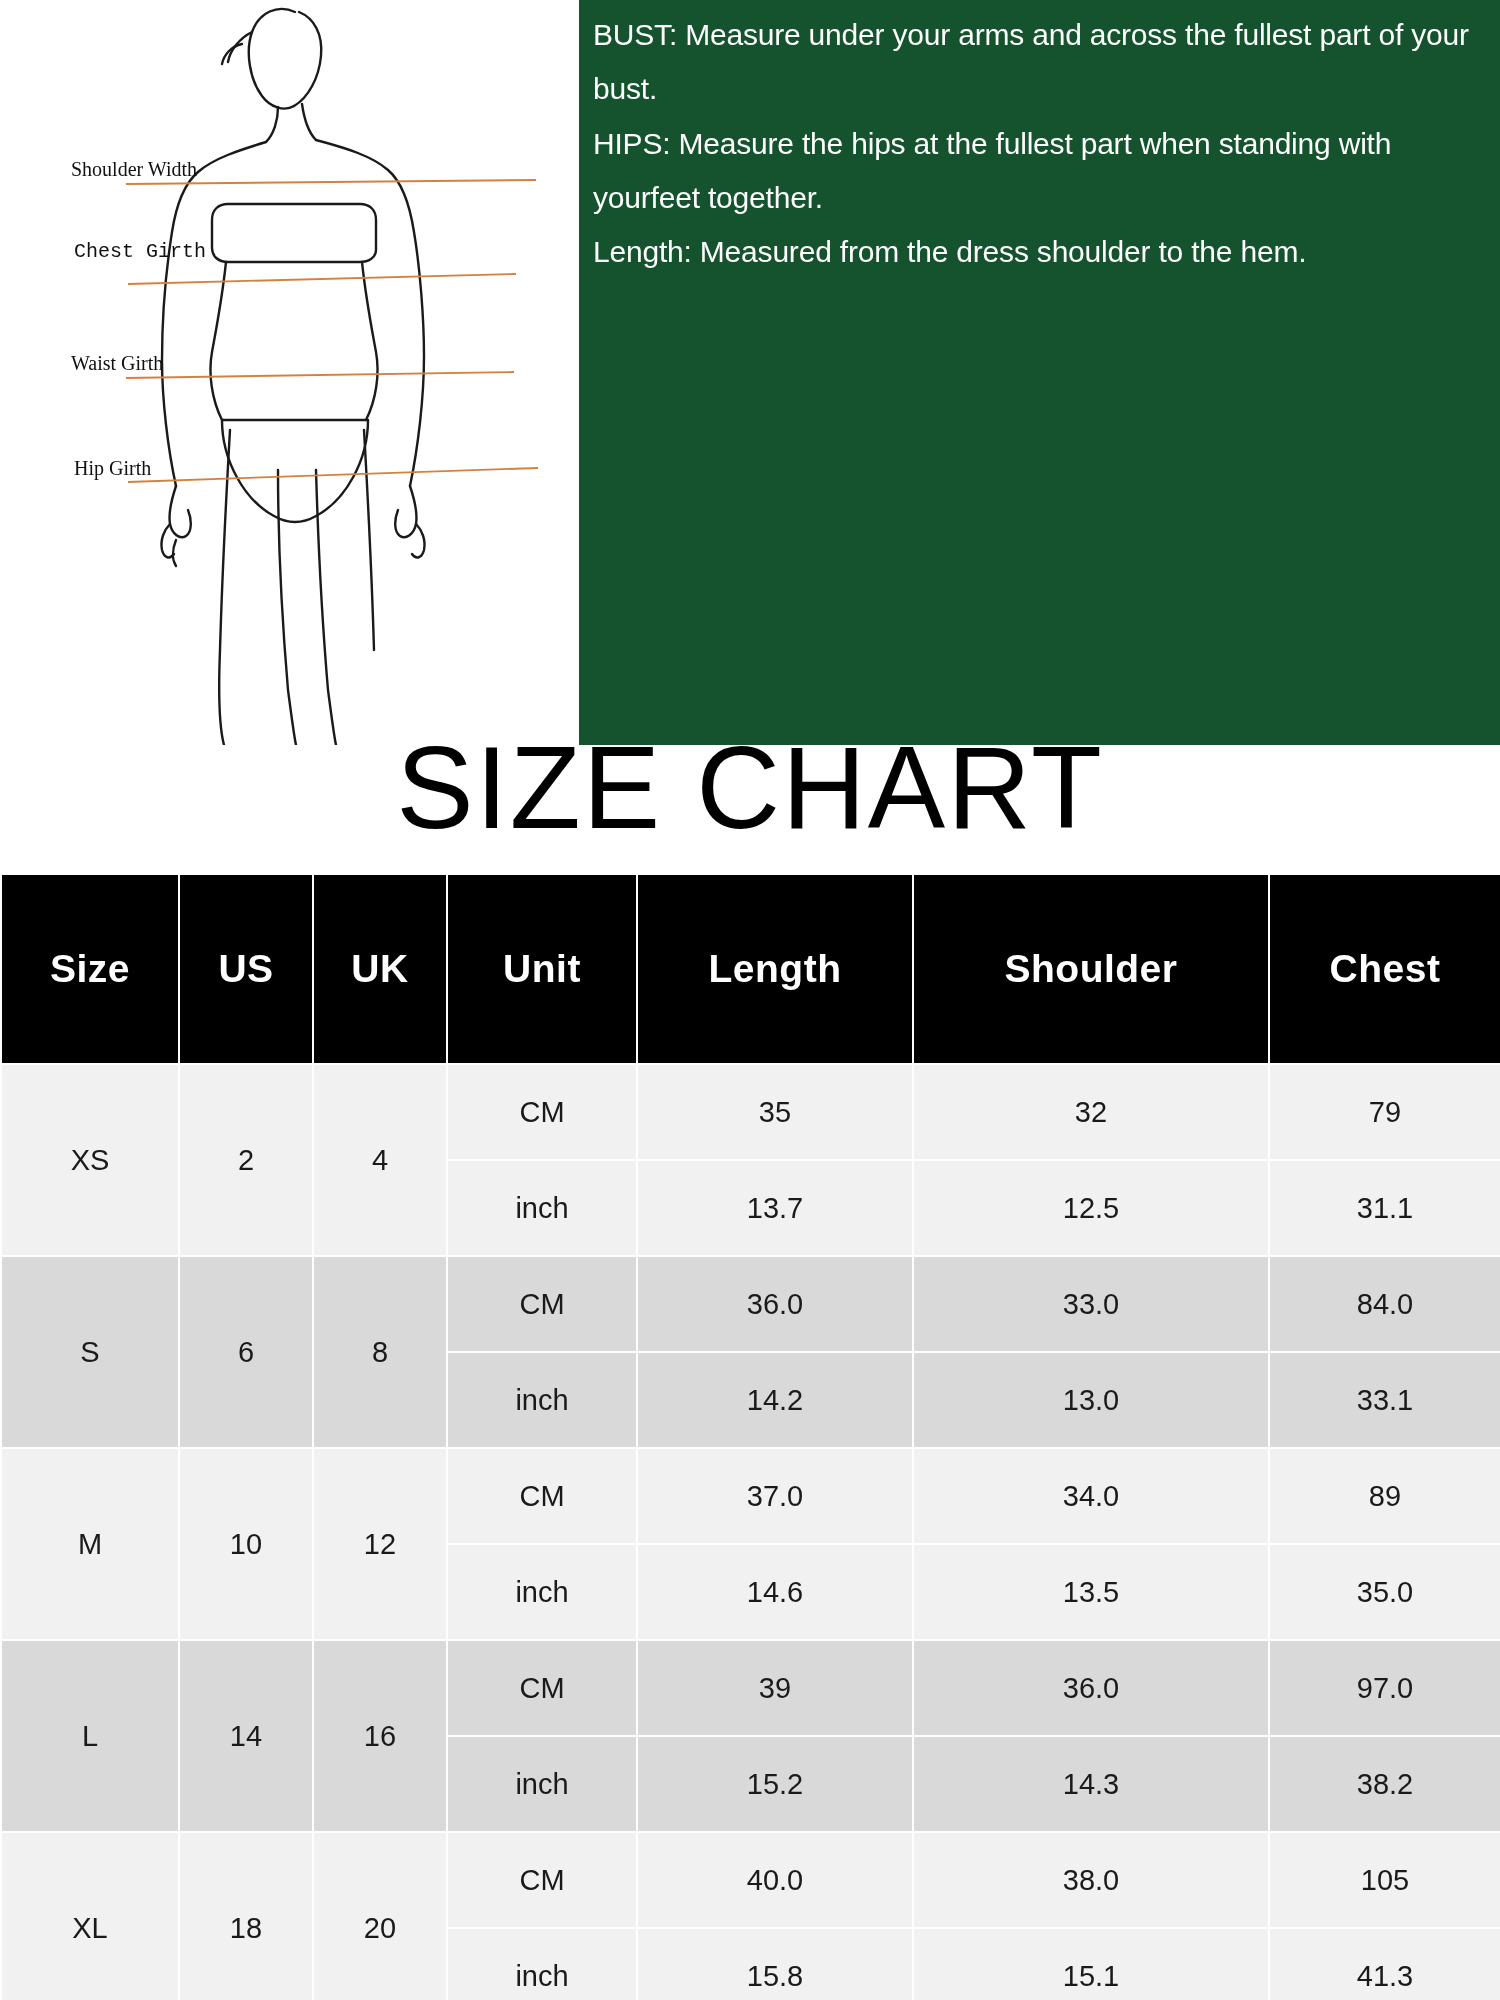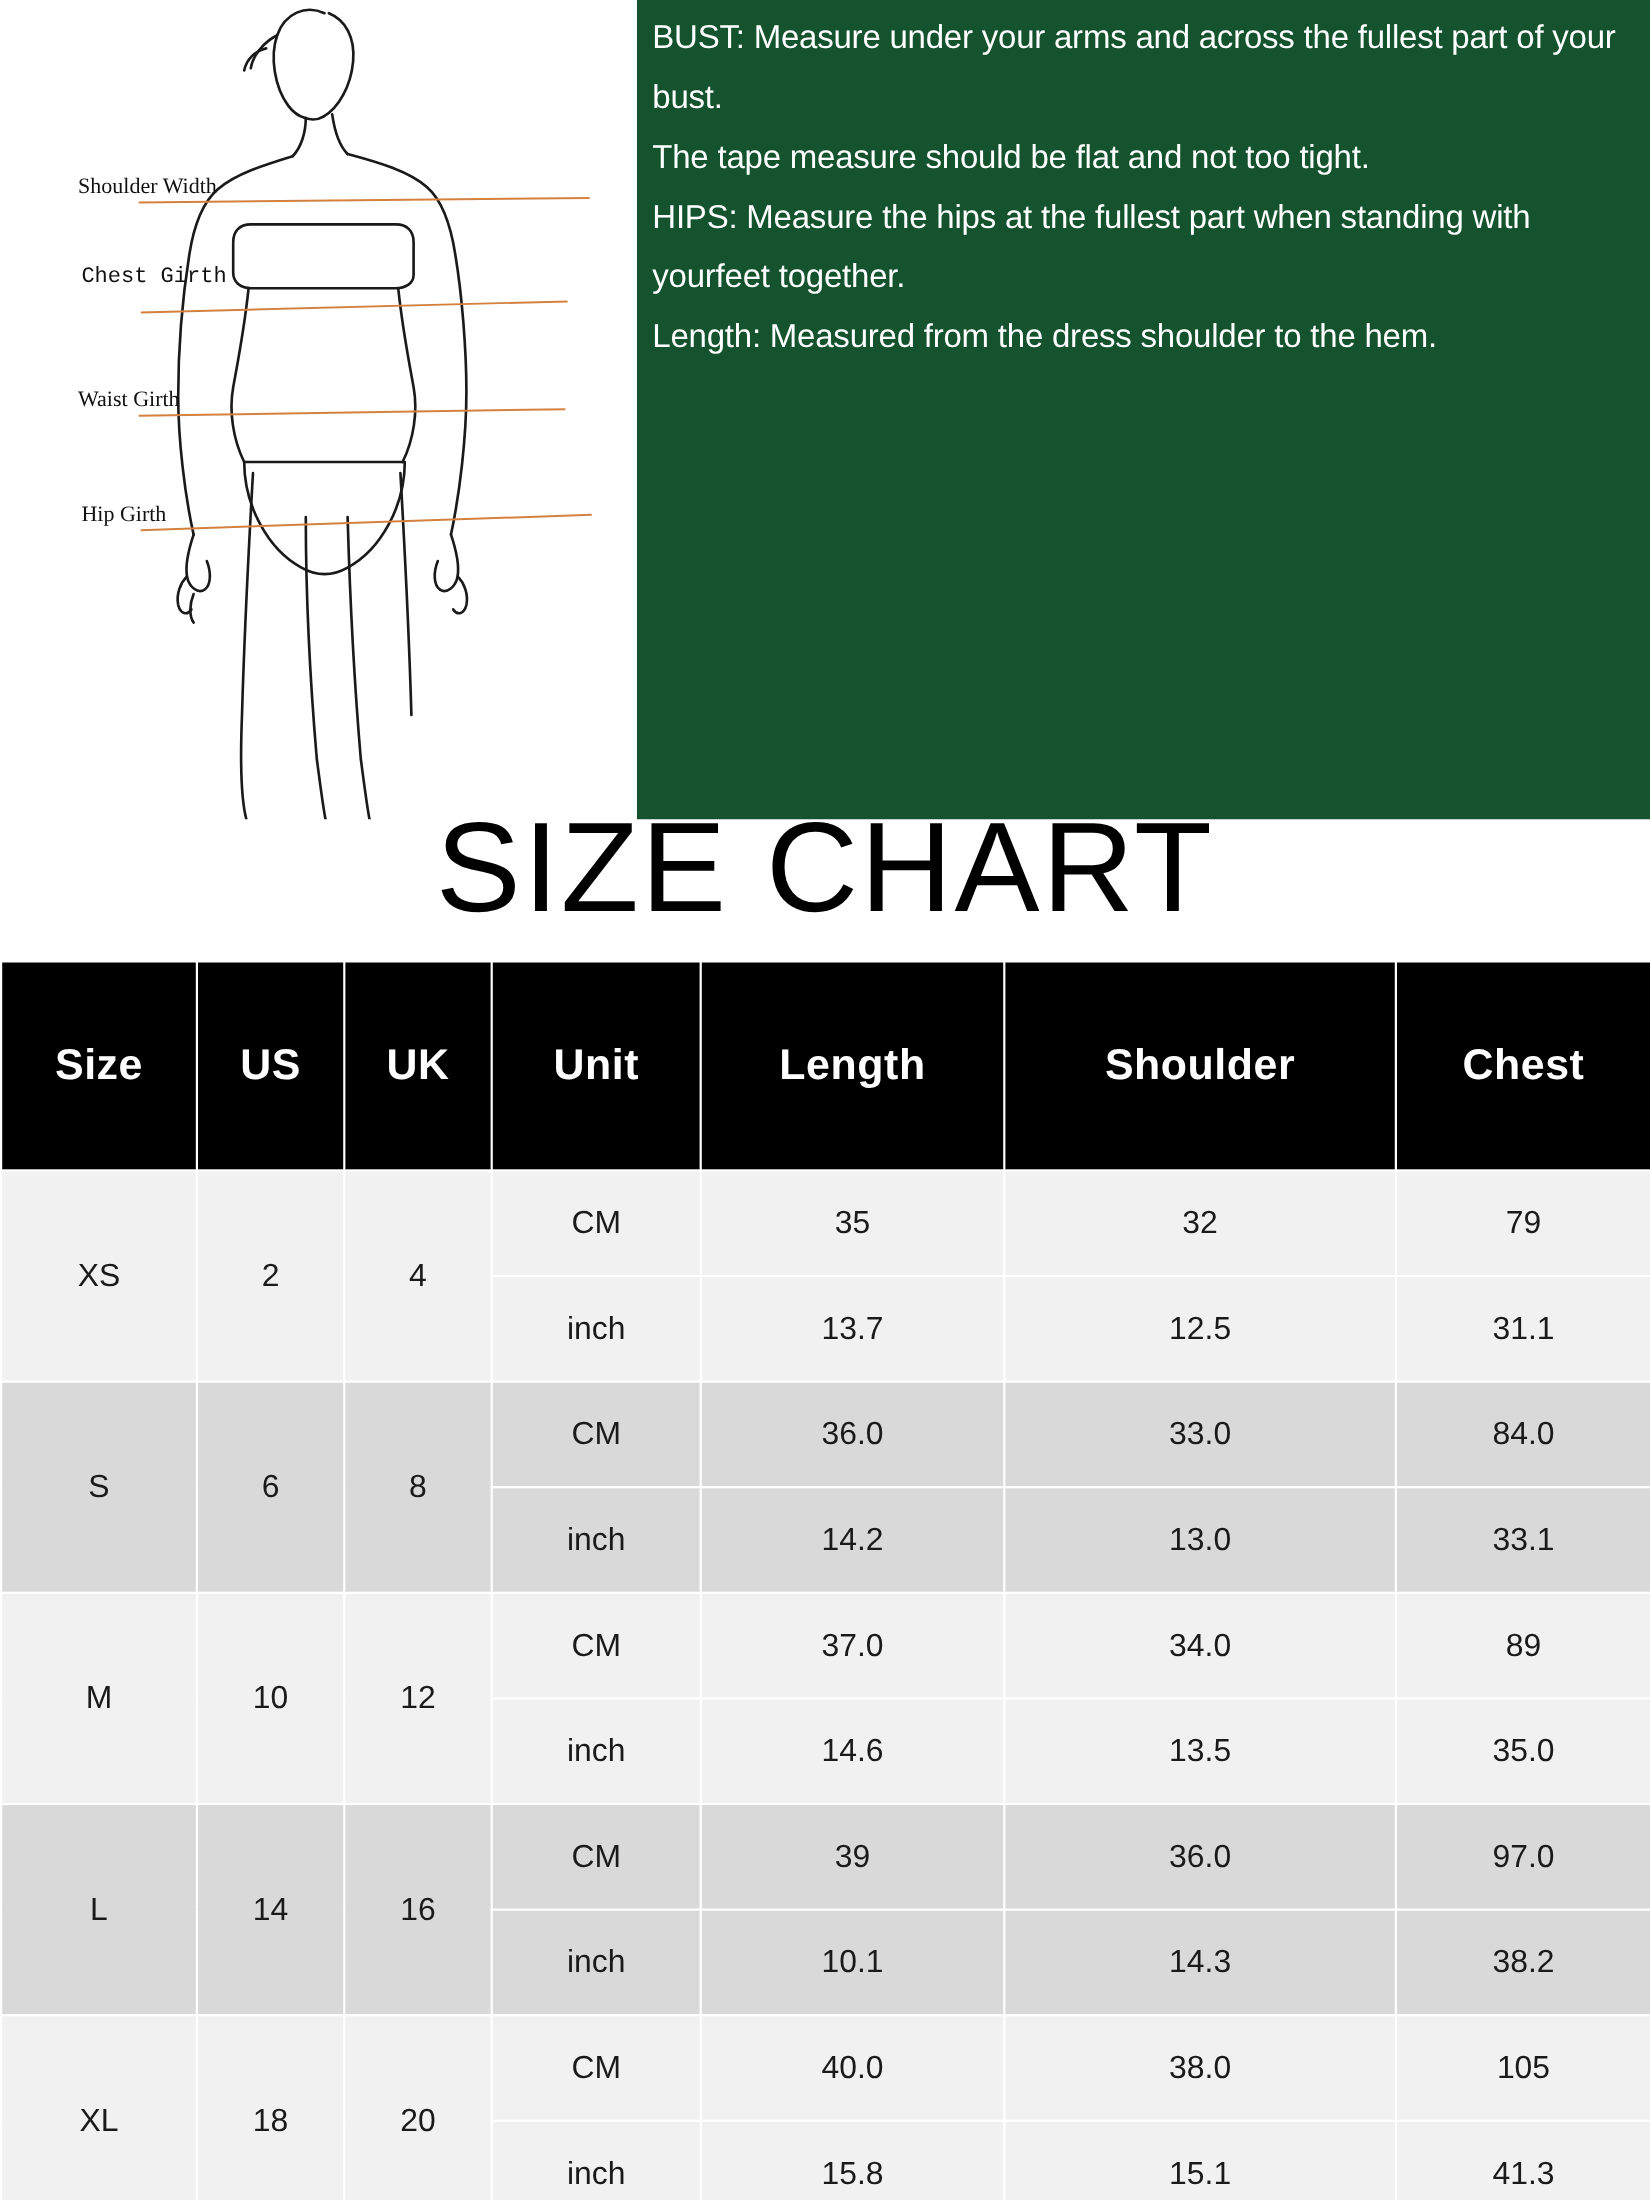--- a/index.html
+++ b/index.html
@@ -191,21 +191,20 @@
       </svg>
 
       <div class="measure-label lbl-shoulder">Shoulder Width</div>
       <div class="measure-label lbl-chest">Chest Girth</div>
       <div class="measure-label lbl-waist">Waist Girth</div>
       <div class="measure-label lbl-hip">Hip Girth</div>
     </div>
 
     <div class="instructions">
       <p>BUST: Measure under your arms and across the fullest part of your bust.</p>
-      <p>The tape measure should be flat and not too tight.</p>
       <p>HIPS: Measure the hips at the fullest part when standing with yourfeet together.</p>
       <p>Length: Measured from the dress shoulder to the hem.</p>
     </div>
   </div>
 
   <div class="title-bar">
     <div class="title">SIZE CHART</div>
   </div>
 
   <div class="table-wrap">
@@ -284,21 +283,21 @@
           <td class="group-dark" rowspan="2">L</td>
           <td class="group-dark" rowspan="2">14</td>
           <td class="group-dark" rowspan="2">16</td>
           <td>CM</td>
           <td>39</td>
           <td>36.0</td>
           <td>97.0</td>
         </tr>
         <tr class="band-dark">
           <td>inch</td>
-          <td>10.1</td>
+          <td>15.2</td>
           <td>14.3</td>
           <td>38.2</td>
         </tr>
 
         <tr class="band-light">
           <td class="group-light" rowspan="2">XL</td>
           <td class="group-light" rowspan="2">18</td>
           <td class="group-light" rowspan="2">20</td>
           <td>CM</td>
           <td>40.0</td>

